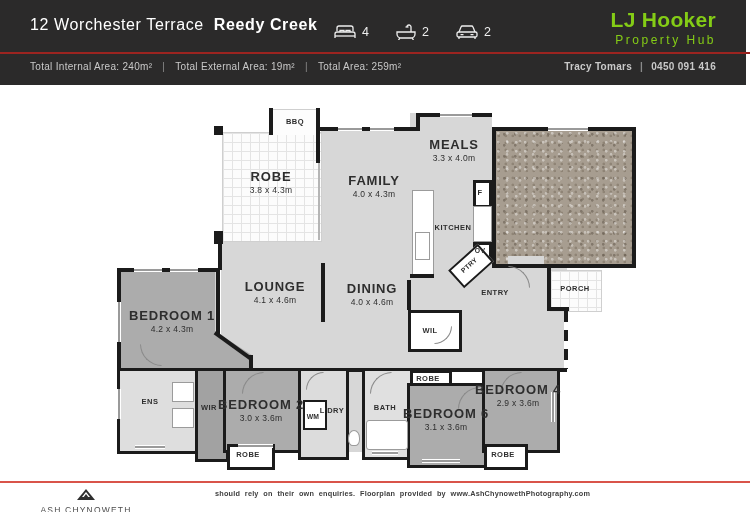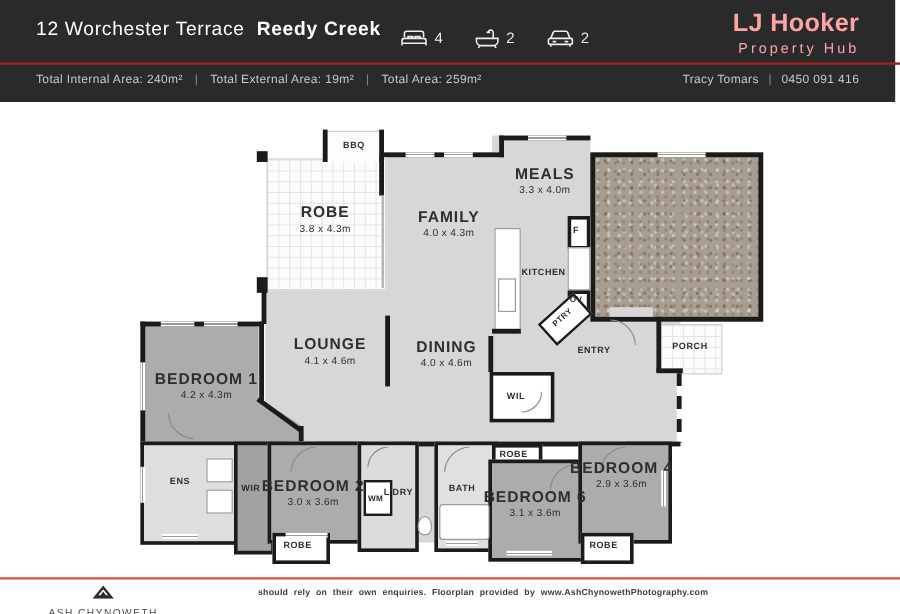--- a/index.html
+++ b/index.html
@@ -5,26 +5,26 @@
   html,body{margin:0;padding:0;}
   body{width:750px;height:512px;position:relative;background:#fff;overflow:hidden;
        font-family:"Liberation Sans",sans-serif;}
   
   .header{position:absolute;top:0;left:0;width:746px;height:85px;background:#2b2a2a;}
   .redline{position:absolute;top:52px;left:0;width:750px;height:2px;background:#9c2420;}
   .title{position:absolute;left:30px;top:16px;color:#fff;font-size:16px;letter-spacing:.6px;white-space:nowrap;}
   .title .suburb{font-weight:700;margin-left:10px;}
   .feat{position:absolute;left:333px;top:24px;display:flex;gap:26px;align-items:center;color:#eee;font-size:12.5px;}
   .feat .it{display:flex;align-items:center;gap:5px;}
-  .brand{position:absolute;right:30px;top:8px;text-align:right;color:#fca5a5;}
+  .brand{position:absolute;right:30px;top:8px;text-align:right;color:#84cc16;}
   .brand .lj{font-size:21px;font-weight:700;letter-spacing:.3px;}
   .brand .hub{font-size:12px;letter-spacing:2.5px;margin-top:1px;}
   .stats{position:absolute;left:30px;top:61px;color:#c9c9c9;font-size:10px;letter-spacing:.3px;white-space:nowrap;}
   .stats .sep{color:#8a8a8a;margin:0 10px;}
-  .agent{position:absolute;right:30px;top:61px;color:#c9c9c9;font-size:10px;letter-spacing:.3px;}
+  .agent{position:absolute;right:30px;top:61px;color:#c9c9c9;font-size:10px;letter-spacing:.3px;font-weight:bold;}
   .agent .sep{color:#8a8a8a;margin:0 8px;}
   
   .footer{position:absolute;top:481px;left:0;width:750px;height:31px;background:#fff;}
   .footrule{position:absolute;top:0;left:0;width:750px;height:2px;background:#d9544a;}
   .flogo{position:absolute;left:26px;top:5px;width:120px;text-align:center;color:#4c4c4c;}
   .flogo .l1{font-size:8.5px;letter-spacing:1.2px;margin-top:1px;}
   .disc{position:absolute;left:215px;top:7px;width:520px;color:#3e3e3e;font-size:7.3px;
         line-height:11px;letter-spacing:.2px;word-spacing:2.5px;font-weight:600;}
   
   .plan{position:absolute;left:110px;top:104px;width:538px;height:372px;}

